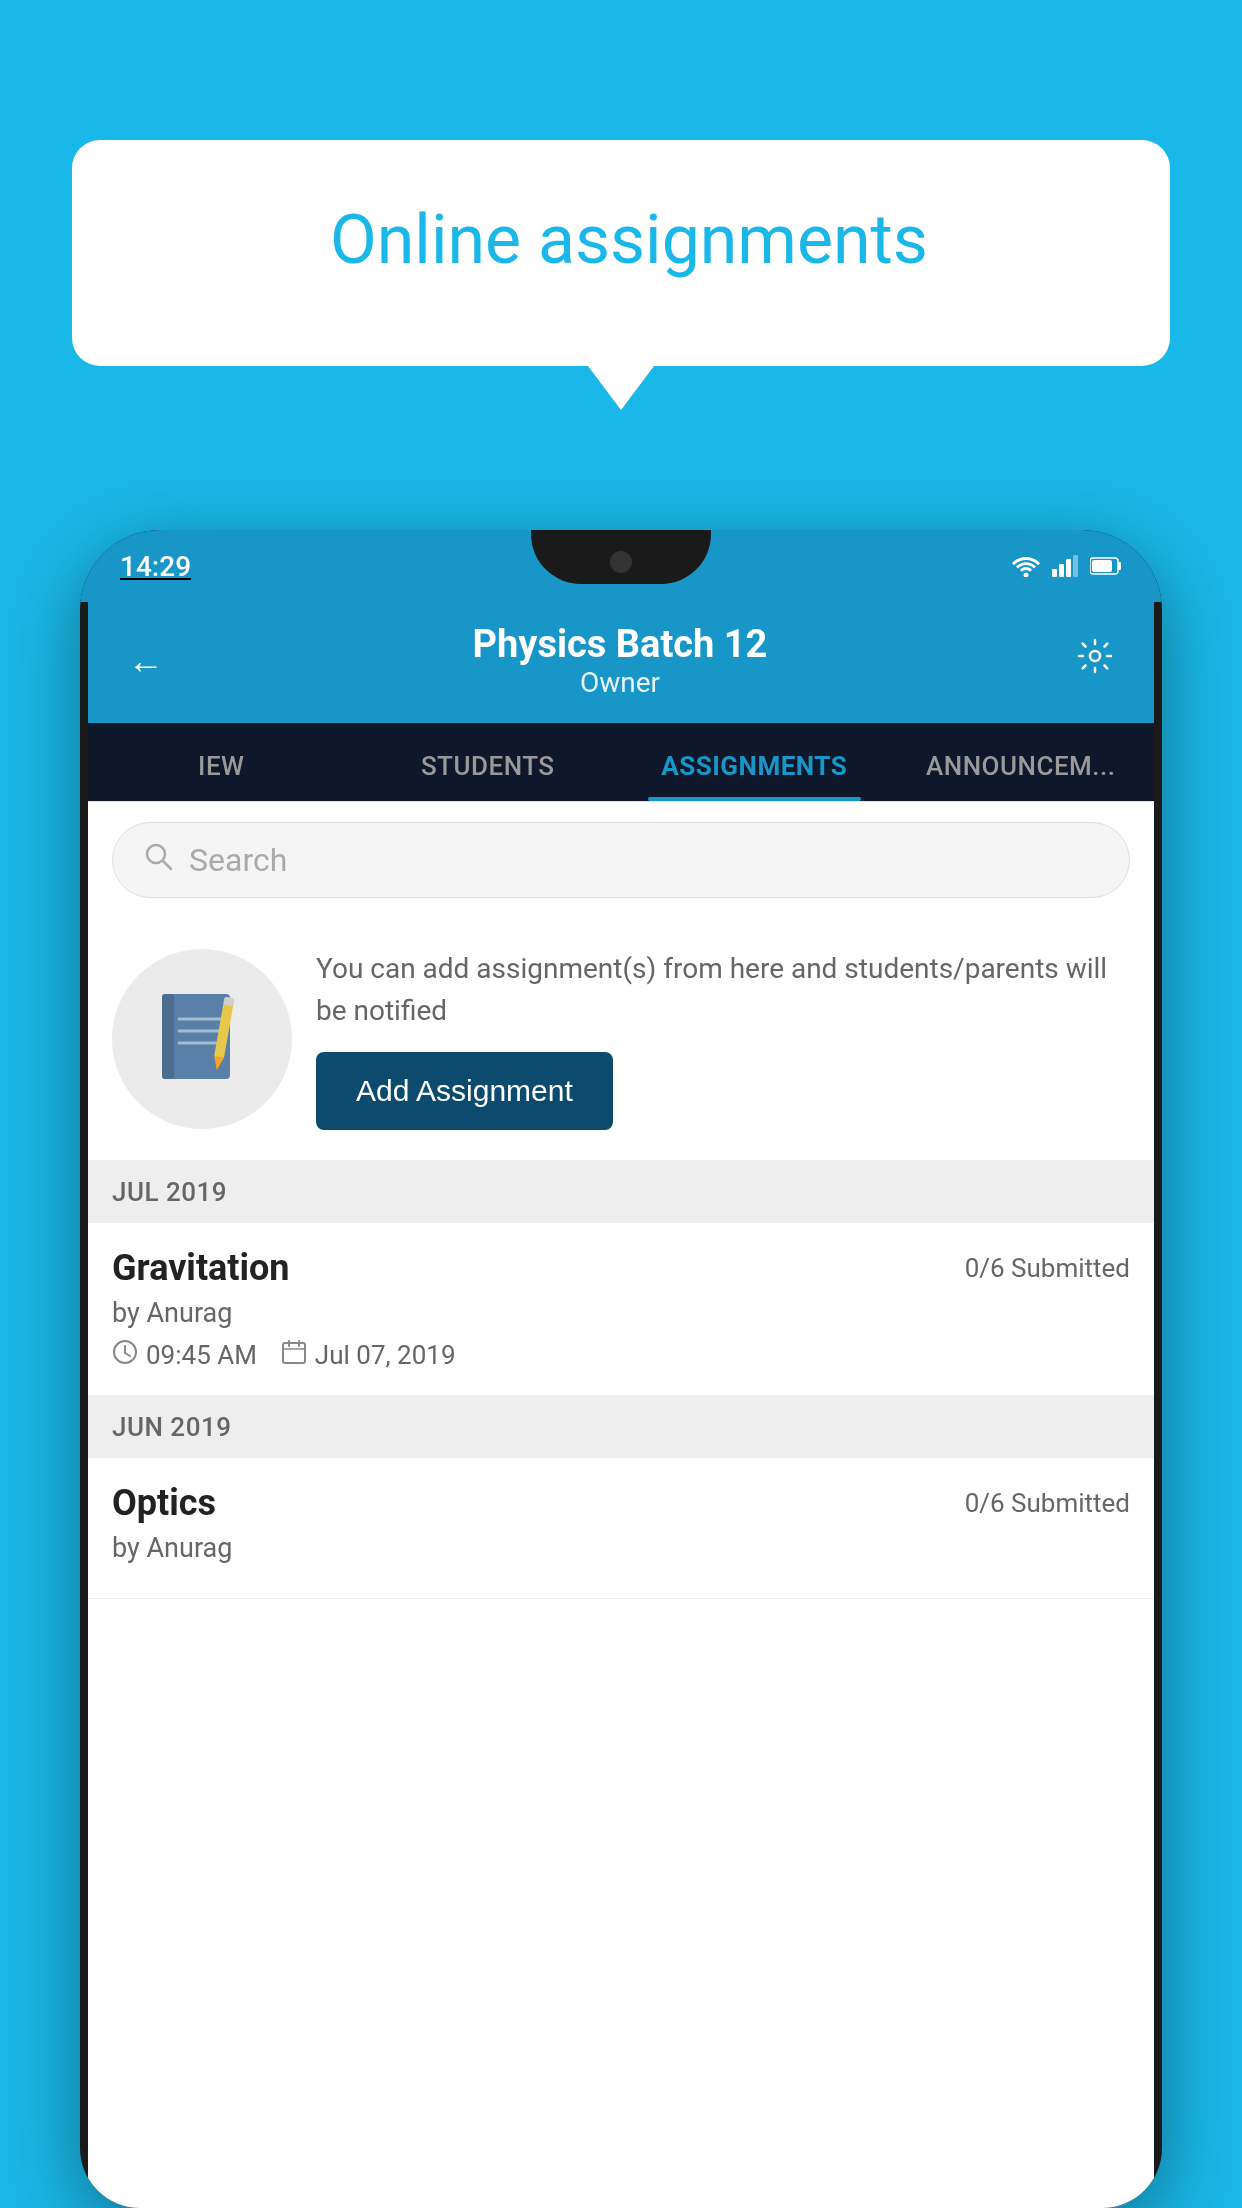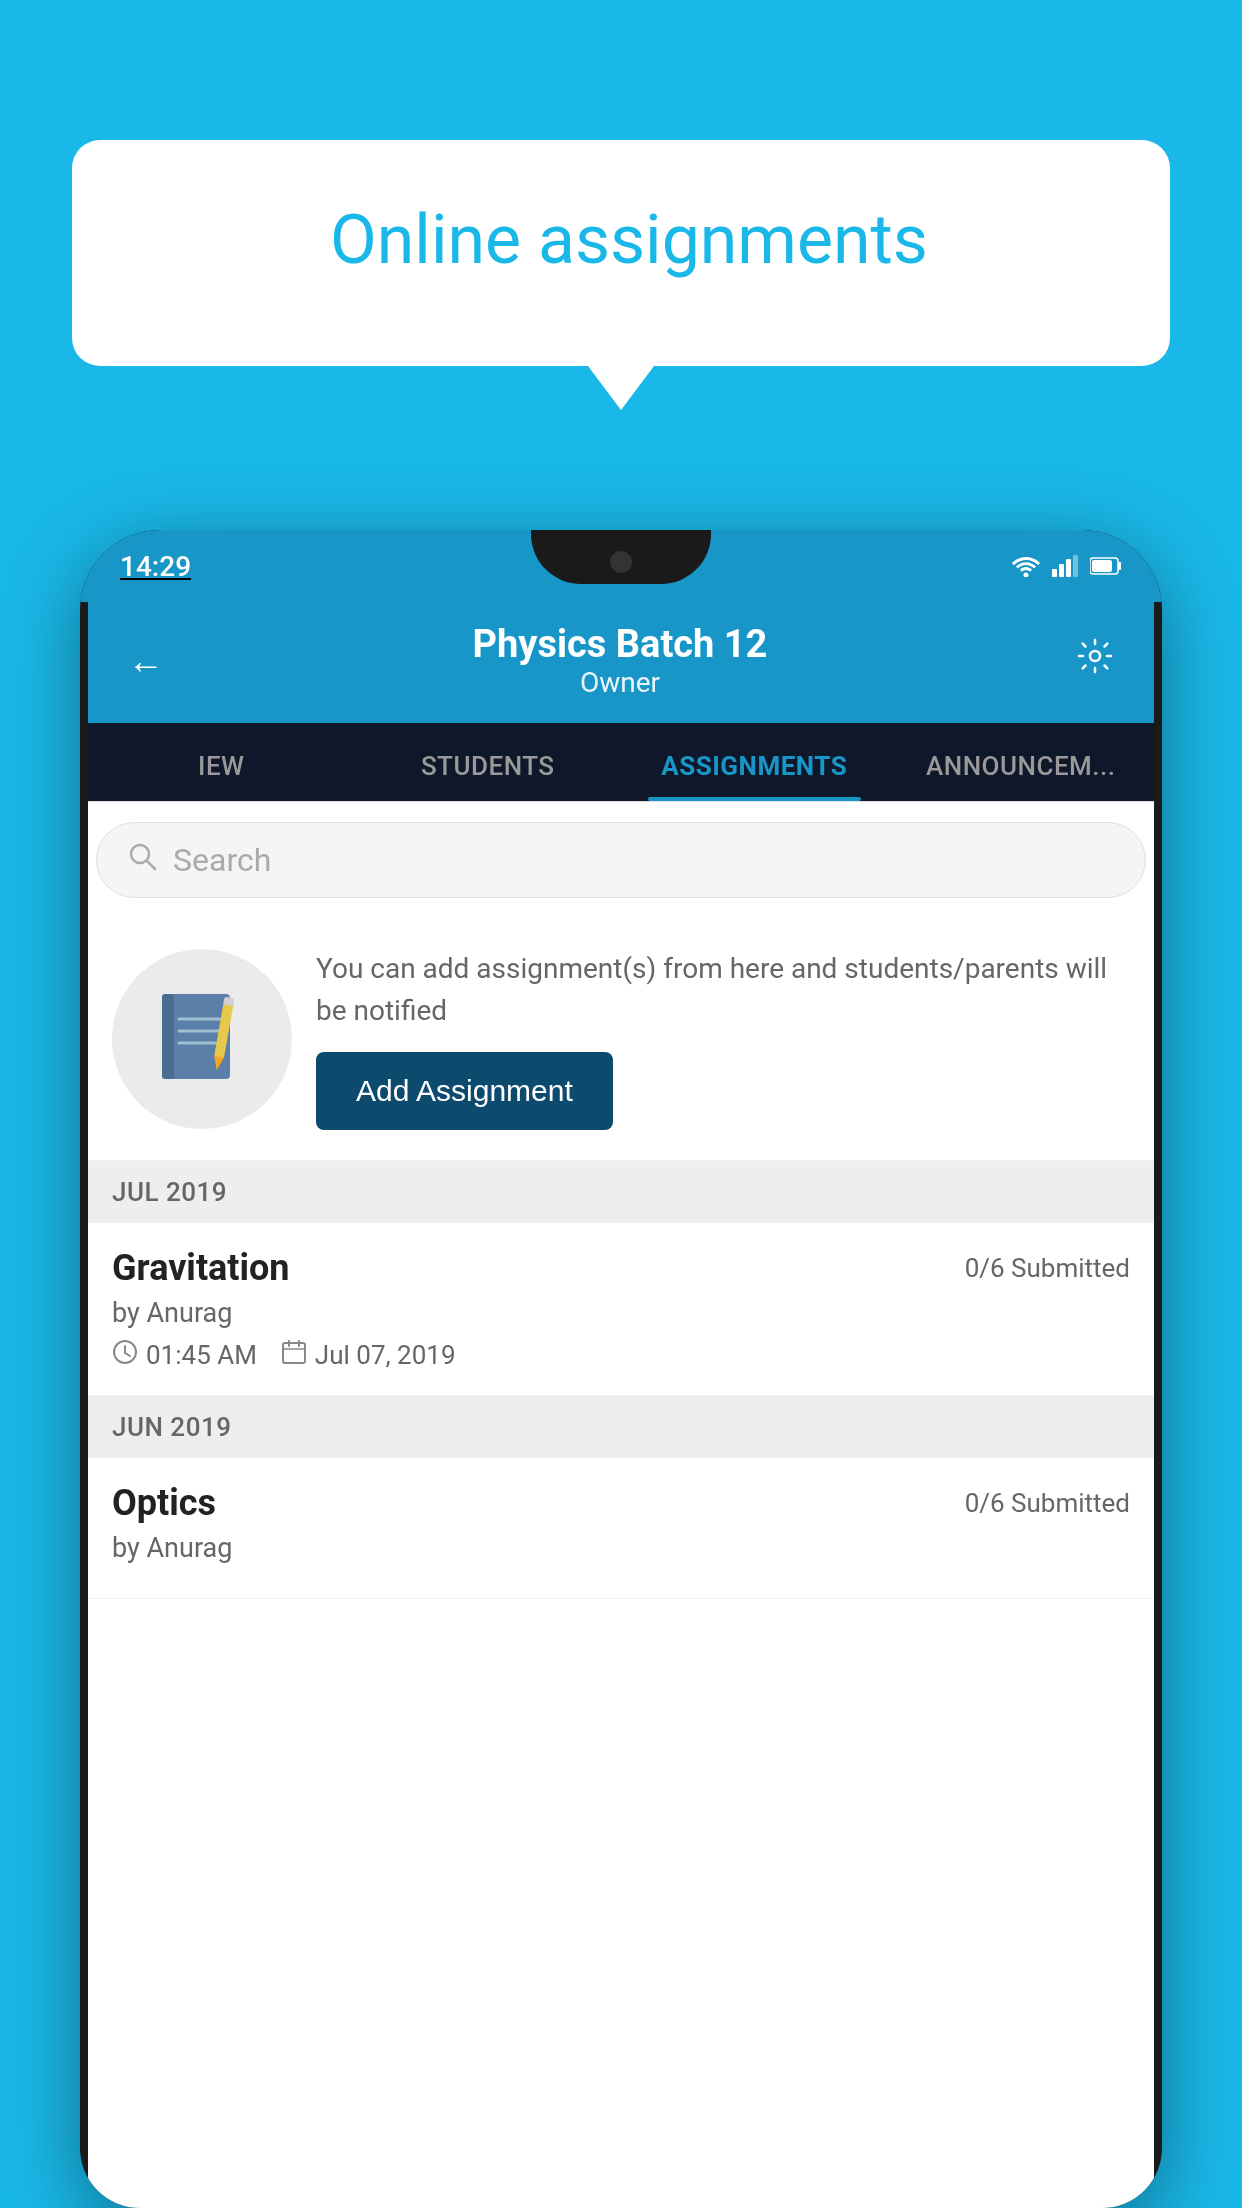--- a/index.html
+++ b/index.html
@@ -187,21 +187,21 @@
       bottom: 0;
       left: 10%;
       right: 10%;
       height: 4px;
       background: #1896c8;
       border-radius: 2px;
     }
 
     
     .search-bar-container {
-      padding: 20px 8px;
+      padding: 20px 24px;
       background: white;
     }
 
     .search-bar {
       background: #f5f5f5;
       border-radius: 40px;
       border: 1px solid #e0e0e0;
       display: flex;
       align-items: center;
       padding: 18px 30px;
@@ -446,21 +446,21 @@
       <div class="assignment-author">by Anurag</div>
       <div class="assignment-meta">
         <div class="meta-item">
           <span class="meta-icon">
             <svg width="26" height="26" viewBox="0 0 26 26" fill="none">
               <circle cx="13" cy="13" r="11" stroke="#888" stroke-width="2"></circle>
               <line x1="13" y1="7" x2="13" y2="14" stroke="#888" stroke-width="2" stroke-linecap="round"></line>
               <line x1="13" y1="14" x2="18" y2="17" stroke="#888" stroke-width="2" stroke-linecap="round"></line>
             </svg>
           </span>
-          <span>01:45 AM</span>
+          <span>09:45 AM</span>
         </div>
         <div class="meta-item">
           <span class="meta-icon">
             <svg width="26" height="26" viewBox="0 0 26 26" fill="none">
               <rect x="2" y="4" width="22" height="20" rx="2" stroke="#888" stroke-width="2"></rect>
               <line x1="2" y1="10" x2="24" y2="10" stroke="#888" stroke-width="1.5"></line>
               <line x1="8" y1="2" x2="8" y2="7" stroke="#888" stroke-width="2" stroke-linecap="round"></line>
               <line x1="18" y1="2" x2="18" y2="7" stroke="#888" stroke-width="2" stroke-linecap="round"></line>
             </svg>
           </span>

